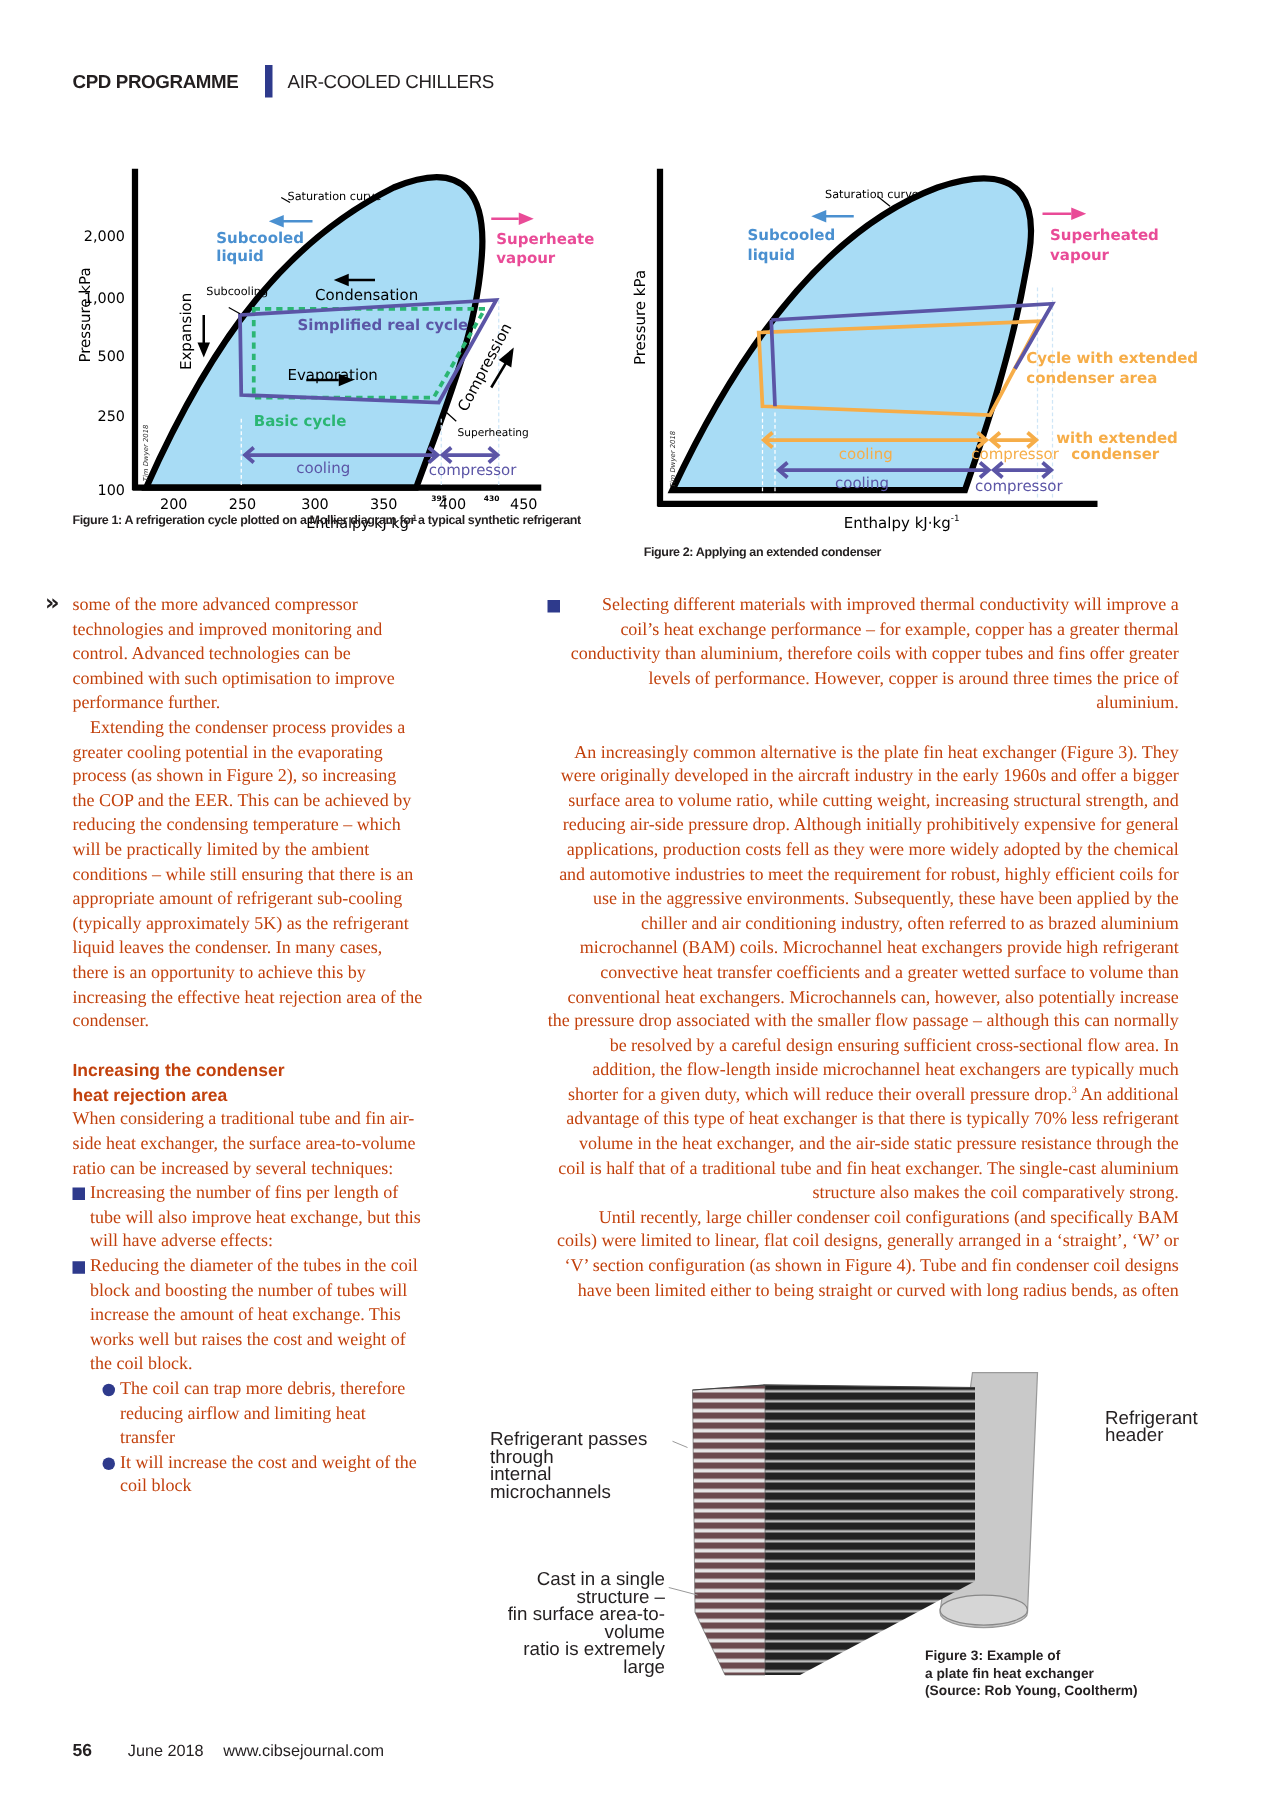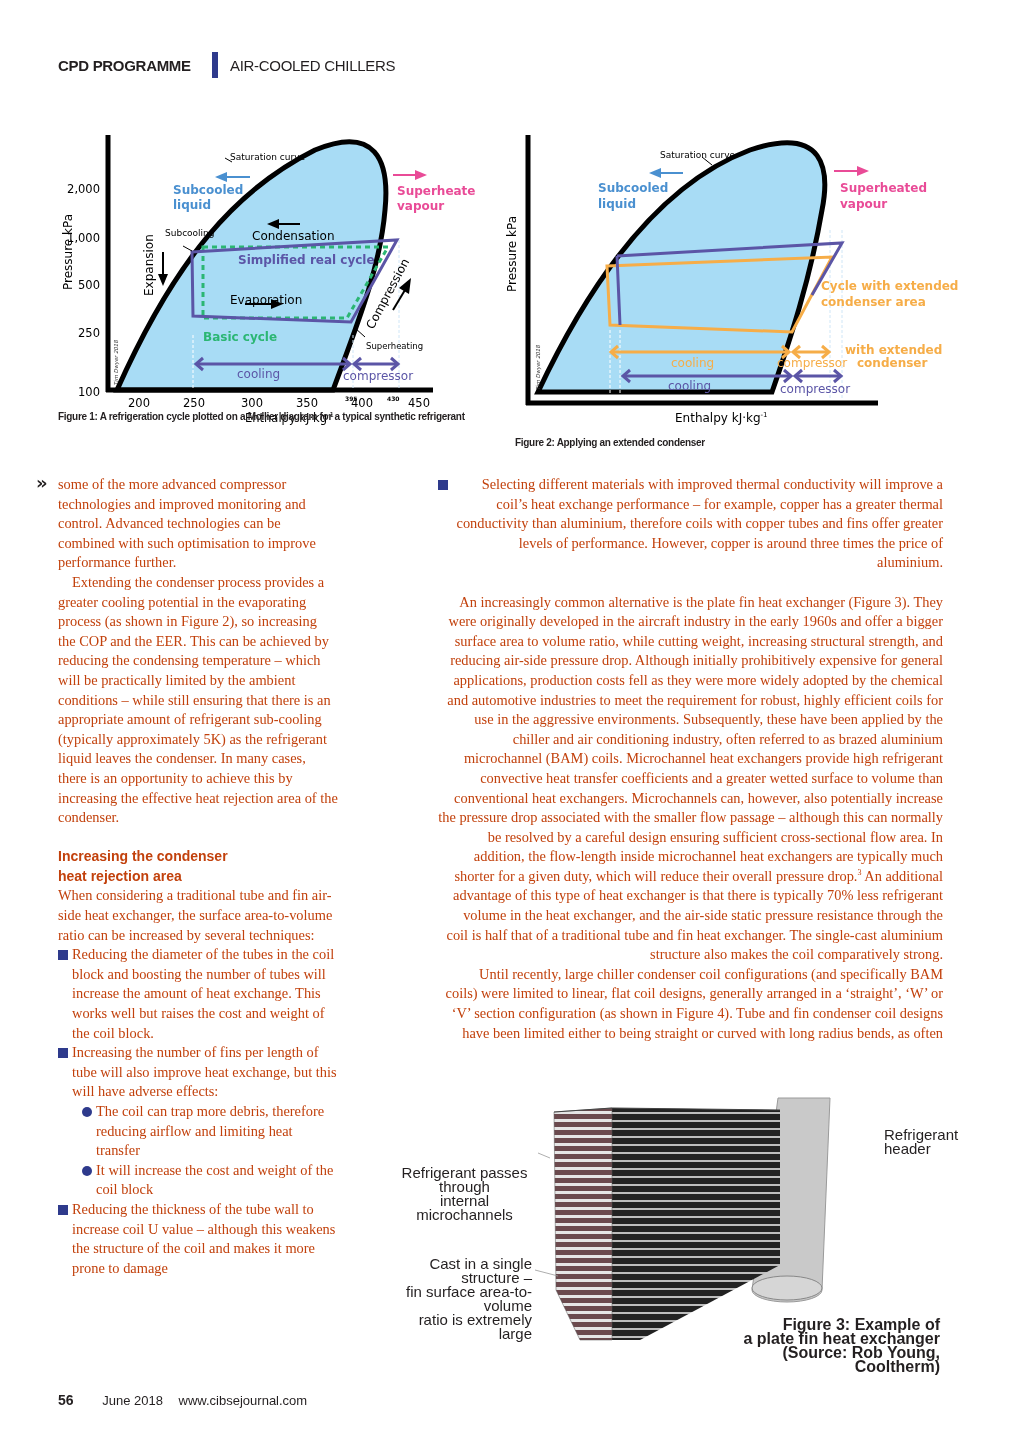--- a/index.html
+++ b/index.html
@@ -25,21 +25,21 @@
   .sub-head { font-family: "Liberation Sans", sans-serif; font-weight: bold; font-size: 14px; line-height: 19.6px; margin-top: 19.6px !important; }
   .sq-item { position: relative; padding-left: 14px; }
   .sq-item .sq { position: absolute; left: 0; top: 5px; width: 10px; height: 10px; background: #2e3a8c; }
   .dot-item { position: relative; padding-left: 38px; }
   .dot-item .dot { position: absolute; left: 24px; top: 5px; width: 10px; height: 10px; border-radius: 50%; background: #2e3a8c; }
   .chev { position: absolute; left: 36px; top: 472px; font-family: "DejaVu Sans", sans-serif; font-size: 18px; font-weight: bold; }
   sup { font-size: 8px; line-height: 0; }
 
   
   .callout { font-family: "Liberation Sans", sans-serif; font-size: 15px; line-height: 14px; color: #231f20; }
-  #fig3-caption { font-family: "Liberation Sans", sans-serif; font-size: 16px; font-weight: bold; text-align: right; line-height: 14px; }
+  #fig3-caption { font-family: "Liberation Sans", sans-serif; font-size: 11px; font-weight: bold; line-height: 14px; }
 
   
   #footer { left: 58px; top: 1392px; font-size: 13px; }
   #footer .pg { font-weight: bold; font-size: 14px; margin-right: 25px; }
   #footer .dt { margin-right: 12px; margin-top: 47px; }
 </style>
 </head>
 <body>
 
 <div id="hdr-left" class="abs sans">CPD PROGRAMME</div>
@@ -195,37 +195,33 @@
 <div class="abs sans fig-caption" style="left:515px; top:437px;">Figure 2: Applying an extended condenser</div>
 
 <div class="chev">»</div>
 <div class="abs body col-left">
   <p>some of the more advanced compressor technologies and improved monitoring and control. Advanced technologies can be combined with such optimisation to improve performance further.</p>
   <p class="indent">Extending the condenser process provides a greater cooling potential in the evaporating process (as shown in Figure 2), so increasing the COP and the EER. This can be achieved by reducing the condensing temperature – which will be practically limited by the ambient conditions – while still ensuring that there is an appropriate amount of refrigerant sub-cooling (typically approximately 5K) as the refrigerant liquid leaves the condenser. In many cases, there is an opportunity to achieve this by increasing the effective heat rejection area of the condenser.</p>
   <p class="sub-head" style="width:190px;">Increasing the condenser heat rejection area</p>
   <p>When considering a traditional tube and fin air-side heat exchanger, the surface area-to-volume ratio can be increased by several techniques:</p>
   <div class="sq-item">
     <span class="sq"></span>
-    <span>Reducing the diameter of the tubes in the coil block and boosting the number of tubes will increase the amount of heat exchange. This works well but raises the cost and weight of the coil block.</span>
+    <span>Increasing the number of fins per length of tube will also improve heat exchange, but this will have adverse effects:</span>
   </div>
   <div class="sq-item">
     <span class="sq"></span>
-    <span>Increasing the number of fins per length of tube will also improve heat exchange, but this will have adverse effects:</span>
+    <span>Reducing the diameter of the tubes in the coil block and boosting the number of tubes will increase the amount of heat exchange. This works well but raises the cost and weight of the coil block.</span>
   </div>
   <div class="dot-item">
     <span class="dot"></span>
     <span>The coil can trap more debris, therefore reducing airflow and limiting heat transfer</span>
   </div>
   <div class="dot-item">
     <span class="dot"></span>
     <span>It will increase the cost and weight of the coil block</span>
-  </div>
-  <div class="sq-item">
-    <span class="sq"></span>
-    <span>Reducing the thickness of the tube wall to increase coil U value – although this weakens the structure of the coil and makes it more prone to damage</span>
   </div>
 </div>
 
 <div class="abs body col-right">
   <div class="sq-item">
     <span class="sq"></span>
     <span>Selecting different materials with improved thermal conductivity will improve a coil’s heat exchange performance – for example, copper has a greater thermal conductivity than aluminium, therefore coils with copper tubes and fins offer greater levels of performance. However, copper is around three times the price of aluminium.</span>
   </div>
   <p style="margin-top:19.6px;"><span>An increasingly common alternative is the plate fin heat exchanger (Figure 3). They were originally developed in the aircraft industry in the early 1960s and offer a bigger surface area to volume ratio, while cutting weight, increasing structural strength, and reducing air-side pressure drop. Although initially prohibitively expensive for general applications, production costs fell as they were more widely adopted by the chemical and automotive industries to meet the requirement for robust, highly efficient coils for use in the aggressive environments. Subsequently, these have been applied by the chiller and air conditioning industry, often referred to as brazed aluminium microchannel (BAM) coils. Microchannel heat exchangers provide high refrigerant convective heat transfer coefficients and a greater wetted surface to volume than conventional heat exchangers. Microchannels can, however, also potentially increase the pressure drop associated with the smaller flow passage – although this can normally be resolved by a careful design ensuring sufficient cross-sectional flow area. In addition, the flow-length inside microchannel heat exchangers are typically much shorter for a given duty, which will reduce their overall pressure drop.</span><sup>3</sup><span> An additional advantage of this type of heat exchanger is that there is typically 70% less refrigerant volume in the heat exchanger, and the air-side static pressure resistance through the coil is half that of a traditional tube and fin heat exchanger. The single-cast aluminium structure also makes the coil comparatively strong.</span></p>
   <p class="indent">Until recently, large chiller condenser coil configurations (and specifically BAM coils) were limited to linear, flat coil designs, generally arranged in a ‘straight’, ‘W’ or ‘V’ section configuration (as shown in Figure 4). Tube and fin condenser coil designs have been limited either to being straight or curved with long radius bends, as often</p>
@@ -241,21 +237,21 @@
       <rect width="8" height="8" fill="#222"></rect>
       <rect width="8" height="2" y="6" fill="#bdbdbd"></rect>
     </pattern>
   </defs>
   <path d="M 238 8 L 290 8 L 282 200 A 35 12 0 0 1 212 200 Z" fill="#c9c9c9" stroke="#9a9a9a"></path>
   <ellipse cx="247" cy="198" rx="35" ry="12" fill="#d6d6d6" stroke="#888"></ellipse>
   <path d="M 72 18 L 240 20 L 240 175 L 100 250 L 72 250 Z" fill="url(#sideStripes)"></path>
   <path d="M 14 22 L 72 18 L 72 250 L 40 250 L 16 200 Z" fill="url(#frontStripes)" stroke="#555" stroke-width="0.5"></path>
   <path d="M 14 22 L 72 18 L 240 20" fill="none" stroke="#444" stroke-width="1"></path>
 </svg>
-<div class="abs callout" style="left:392px; top:1145px; width:145px; text-align:center;margin-top:21px;">
+<div class="abs callout" style="left:392px; top:1145px; width:145px; text-align:left;">
   <div>Refrigerant passes through</div>
   <div>internal microchannels</div>
 </div>
 <div class="abs callout" style="left:392px; top:1257px; width:140px; text-align:right;">
   <div>Cast in a single structure –</div>
   <div>fin surface area-to-volume</div>
   <div>ratio is extremely large</div>
 </div>
 <div class="abs callout" style="left:884px; top:1128px;">
   <div>Refrigerant</div>

